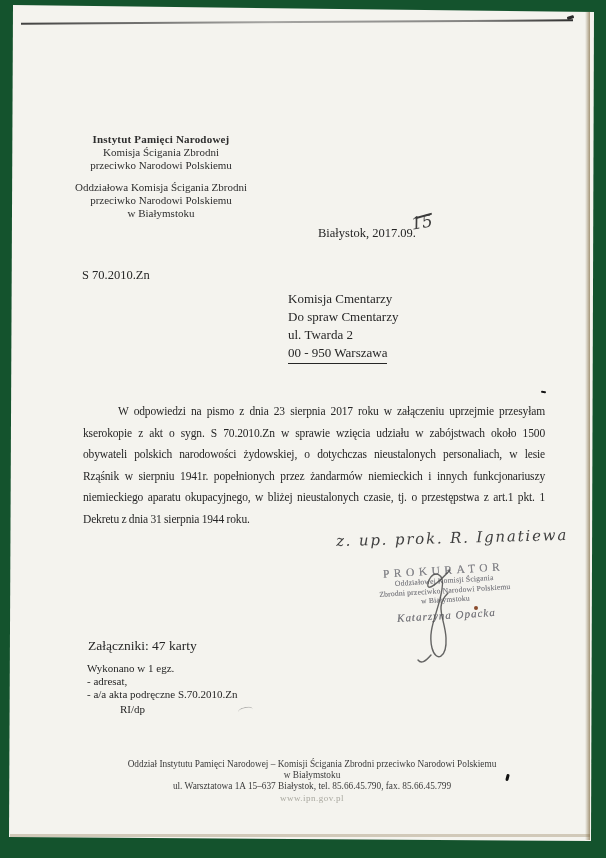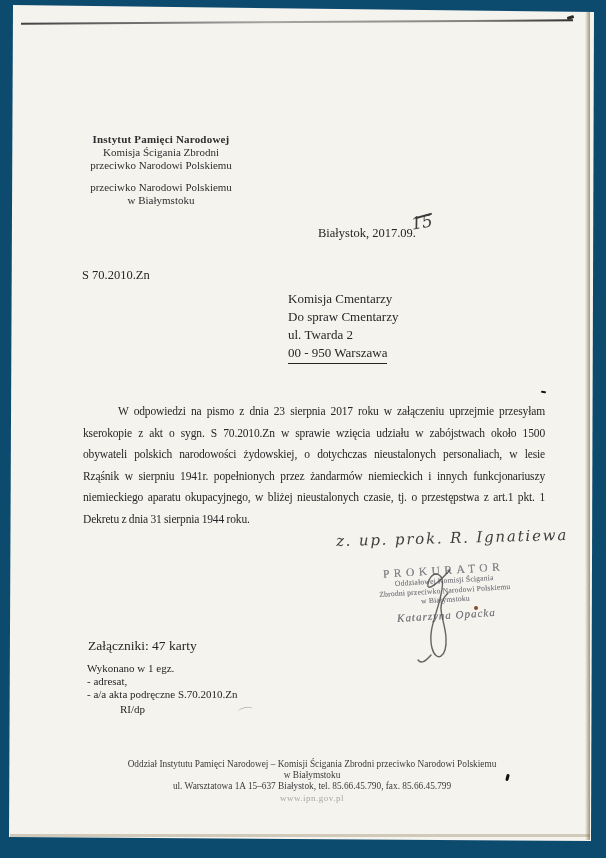--- a/index.html
+++ b/index.html
@@ -1,16 +1,16 @@
 <!DOCTYPE html>
 <html><head>
 <meta charset="utf-8">
 <style>
   html,body{margin:0;padding:0;background:#b9a268;}
-  .scan{position:relative;width:606px;height:858px;background:#0c4a6e;overflow:hidden;
+  .scan{position:relative;width:606px;height:858px;background:#14532d;overflow:hidden;
         font-family:"Liberation Serif","DejaVu Serif",serif;color:#262626;}
   .paper{position:absolute;left:0;top:0;width:606px;height:858px;background:#f4f3ee;
          clip-path:polygon(13px 5px,594px 12px,591px 841px,9px 837px);}
   .edge-right{position:absolute;left:585px;top:10px;width:5px;height:830px;
          background:linear-gradient(to right,rgba(125,98,48,0),rgba(112,88,42,.6));}
   .edge-bottom{position:absolute;left:10px;top:834px;width:580px;height:3px;background:rgba(120,95,50,.28);}
   .scanline{position:absolute;left:21px;top:21px;width:552px;height:1.6px;transform:rotate(-.35deg);
          background:linear-gradient(to right,rgba(35,35,35,.85),rgba(90,90,90,.5) 45%,rgba(70,70,70,.65) 82%,rgba(25,25,25,.9));}
   .scanline-end{position:absolute;left:567px;top:16px;width:7px;height:3px;background:#2a2a2a;transform:rotate(-18deg);border-radius:1px;}
   .abs{position:absolute;}
@@ -55,20 +55,21 @@
     <div class="edge-bottom abs"></div>
     <div class="scanline"></div>
     <div class="scanline-end abs"></div>
 
     <div class="letterhead lh1 abs">
       <div class="lh-bold">Instytut Pamięci Narodowej</div>
       <div>Komisja Ścigania Zbrodni</div>
       <div>przeciwko Narodowi Polskiemu</div>
     </div>
     <div class="letterhead lh2 abs">
+      <div>Oddziałowa Komisja Ścigania Zbrodni</div>
       <div>przeciwko Narodowi Polskiemu</div>
       <div>w Białymstoku</div>
     </div>
 
     <div class="dateline abs">Białystok, 2017.09.</div>
     <div class="day hand abs">15</div>
     <div class="day-bar abs"></div>
 
     <div class="reference abs">S 70.2010.Zn</div>
 

